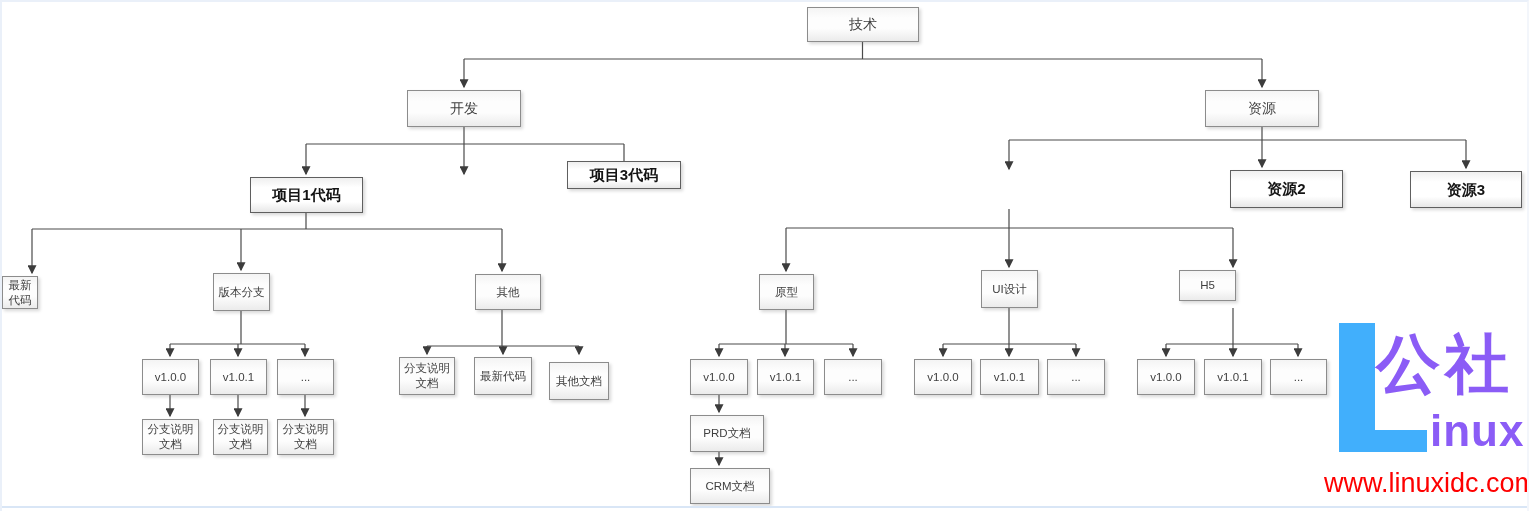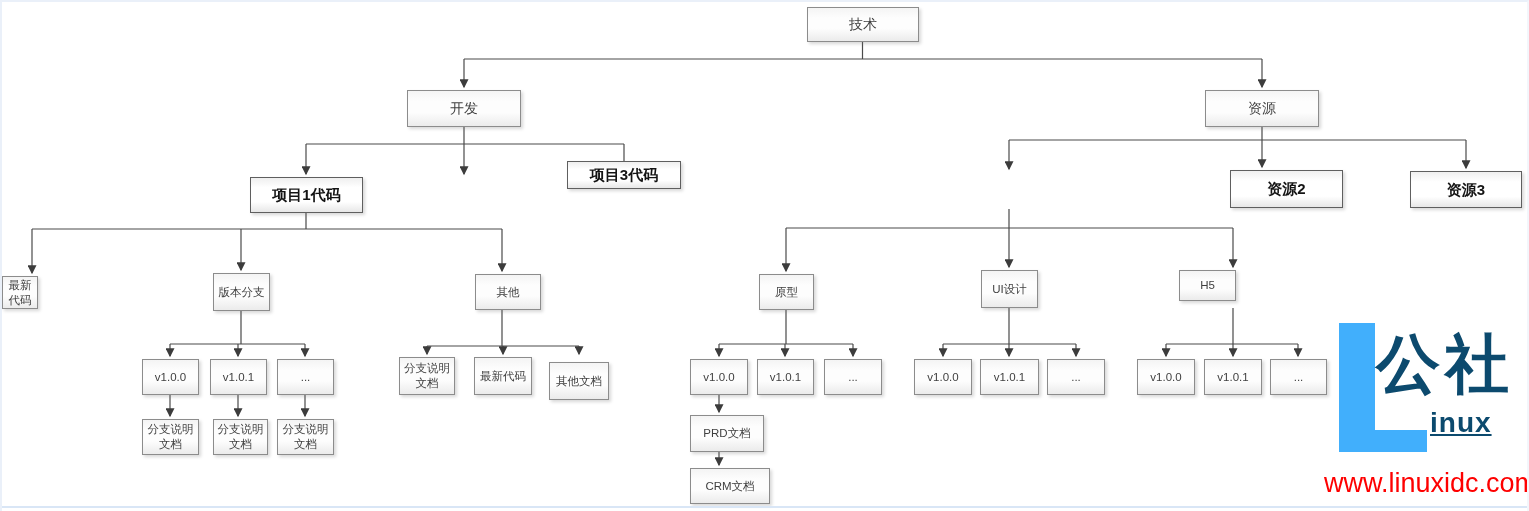--- a/index.html
+++ b/index.html
@@ -16,25 +16,25 @@
     background:linear-gradient(180deg,#f4f4f4 0%,#fdfdfd 30%,#fdfdfd 62%,#ebebeb 100%);
     box-shadow:2px 2px 3px rgba(120,120,120,.28);
     display:flex;align-items:center;justify-content:center;text-align:center;
     font-size:11.5px;color:#3f3f3f;line-height:1.3;padding:1px 2px;
   }
   .node.lvl2{font-size:14px;}
   .node.bold{font-weight:bold;font-size:15px;color:#141414;border-color:#5f5f5f;
     background:linear-gradient(180deg,#efefef 0%,#ffffff 28%,#ffffff 70%,#e7e7e7 100%);}
   .bottom-rule{position:absolute;left:0;top:504px;width:1529px;height:2px;background:#d9e6f6;}
   
-  .wm{position:absolute;color:#0c4a6e;}
+  .wm{position:absolute;color:#8b5cf6;}
   .wm-l-v{left:1337px;top:321px;width:36px;height:129px;background:#41affc;}
   .wm-l-h{left:1337px;top:428px;width:88px;height:22px;background:#41affc;}
   .wm-cn{left:1374px;top:330px;font-size:64px;font-weight:bold;letter-spacing:5px;line-height:1;}
-  .wm-inux{left:1428px;top:407px;font-size:28px;font-weight:bold;line-height:1;letter-spacing:1px;text-decoration:underline;}
+  .wm-inux{left:1428px;top:407px;font-size:44px;font-weight:bold;line-height:1;letter-spacing:1px;}
   .wm-url{left:1322px;top:467px;font-size:27px;color:#fe0000;line-height:1.1;}
 </style>
 </head>
 <body>
 
 <div id="stage">
 
   <svg id="wires" viewBox="0 0 1529 511" xmlns="http://www.w3.org/2000/svg">
     <defs>
       <marker id="arr" viewBox="0 0 10 10" refX="8.5" refY="5" markerWidth="9" markerHeight="7.5" orient="auto">

